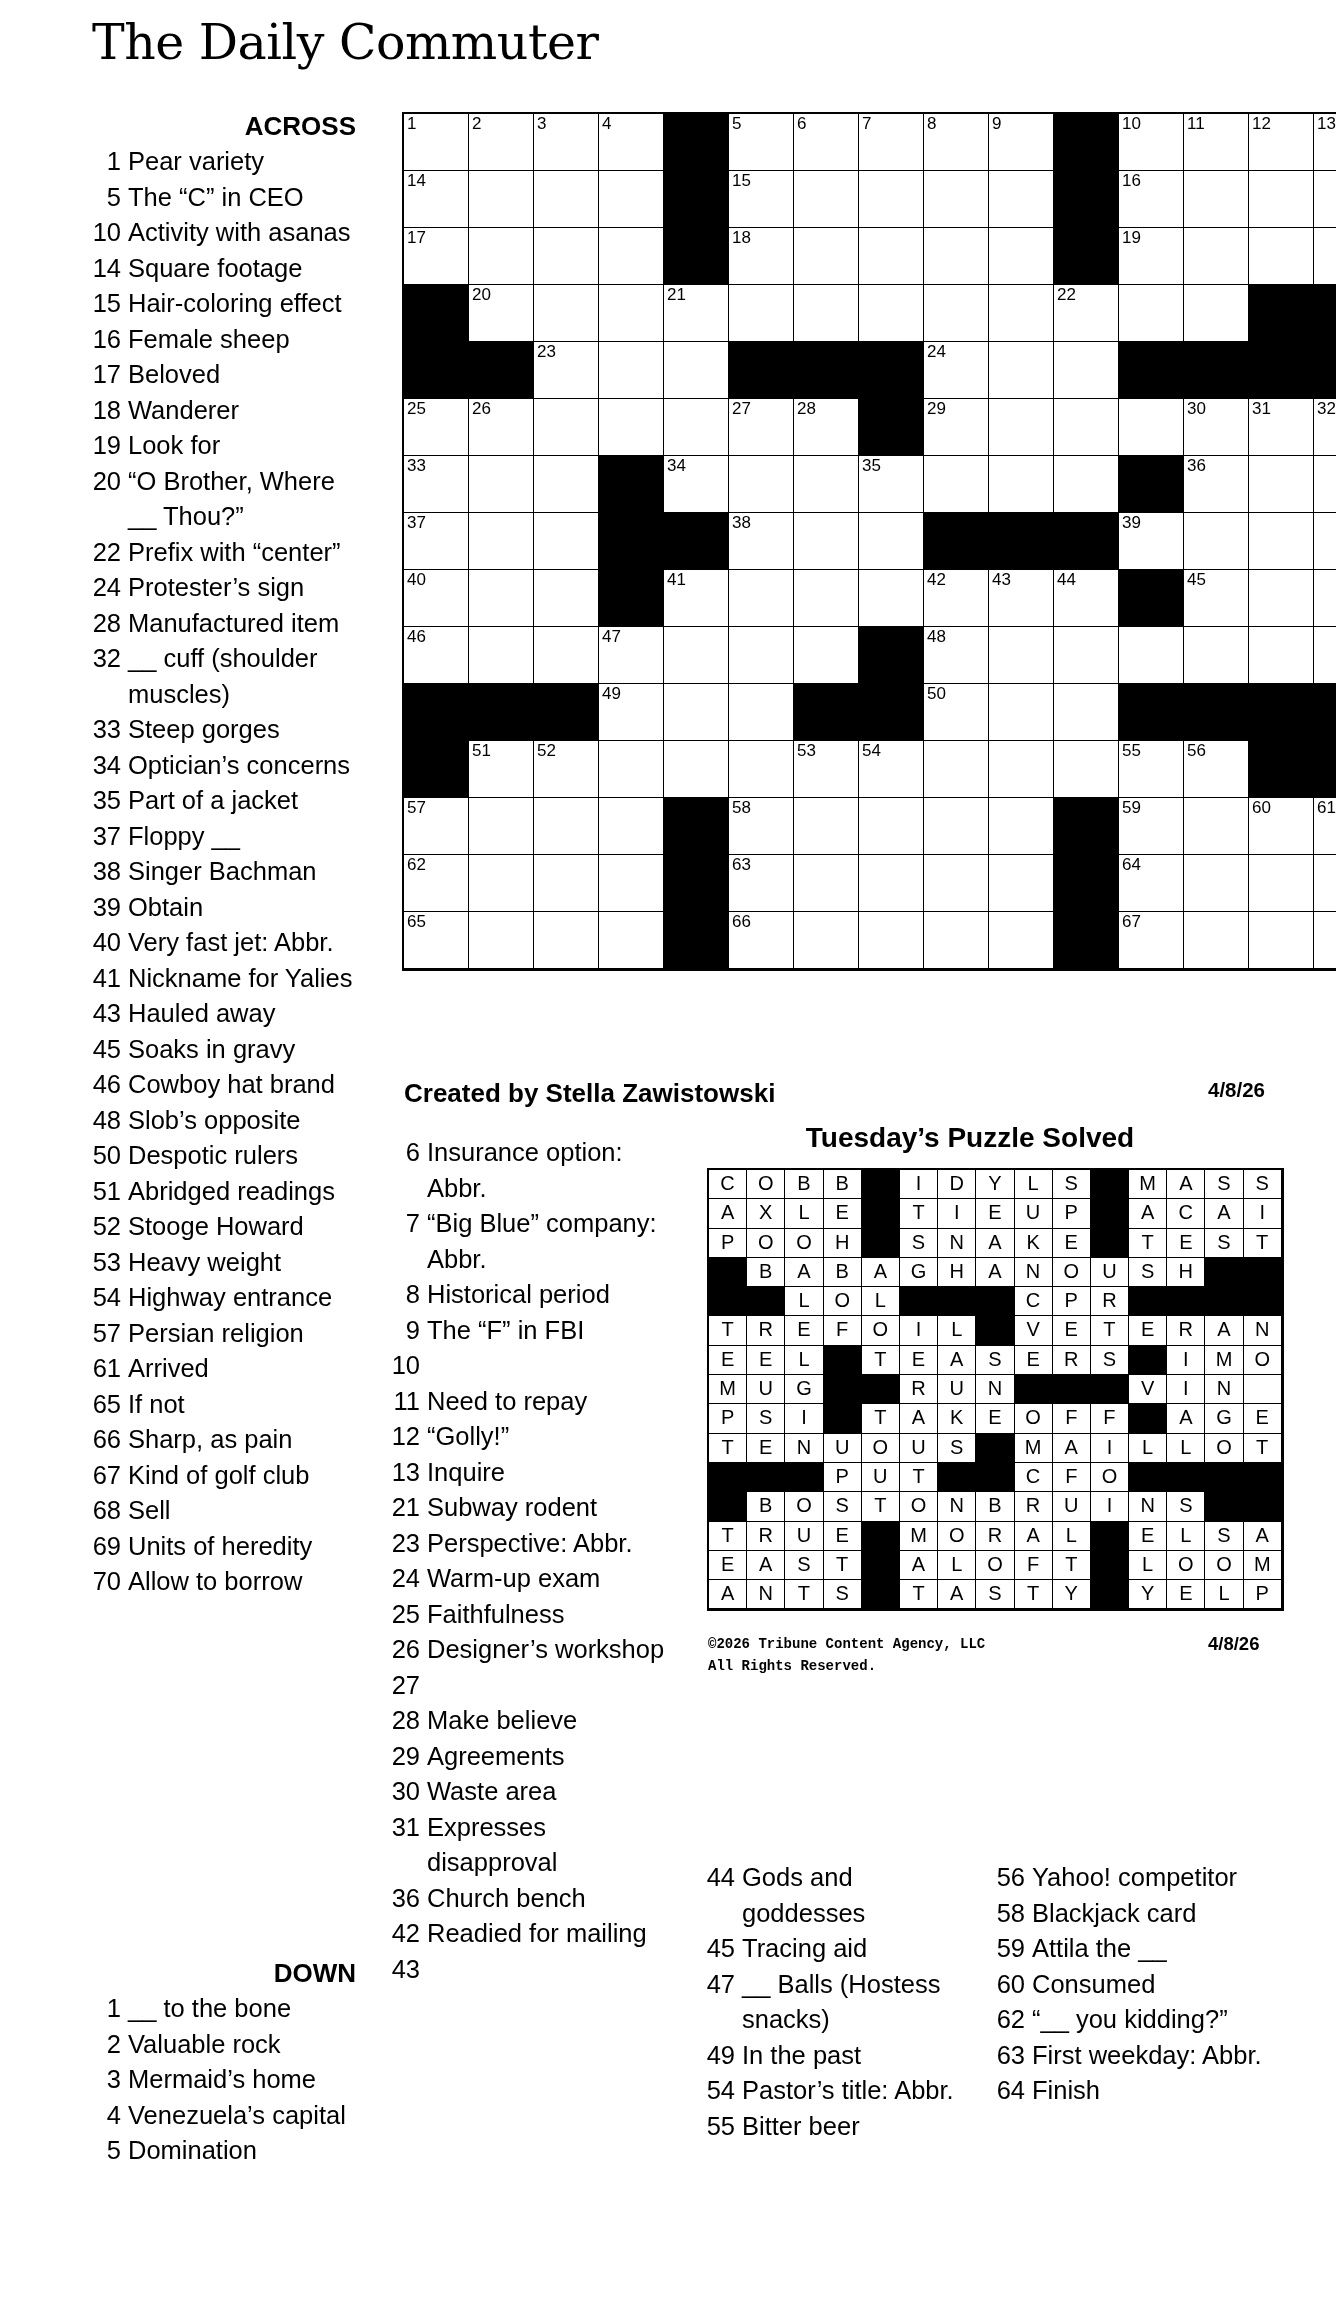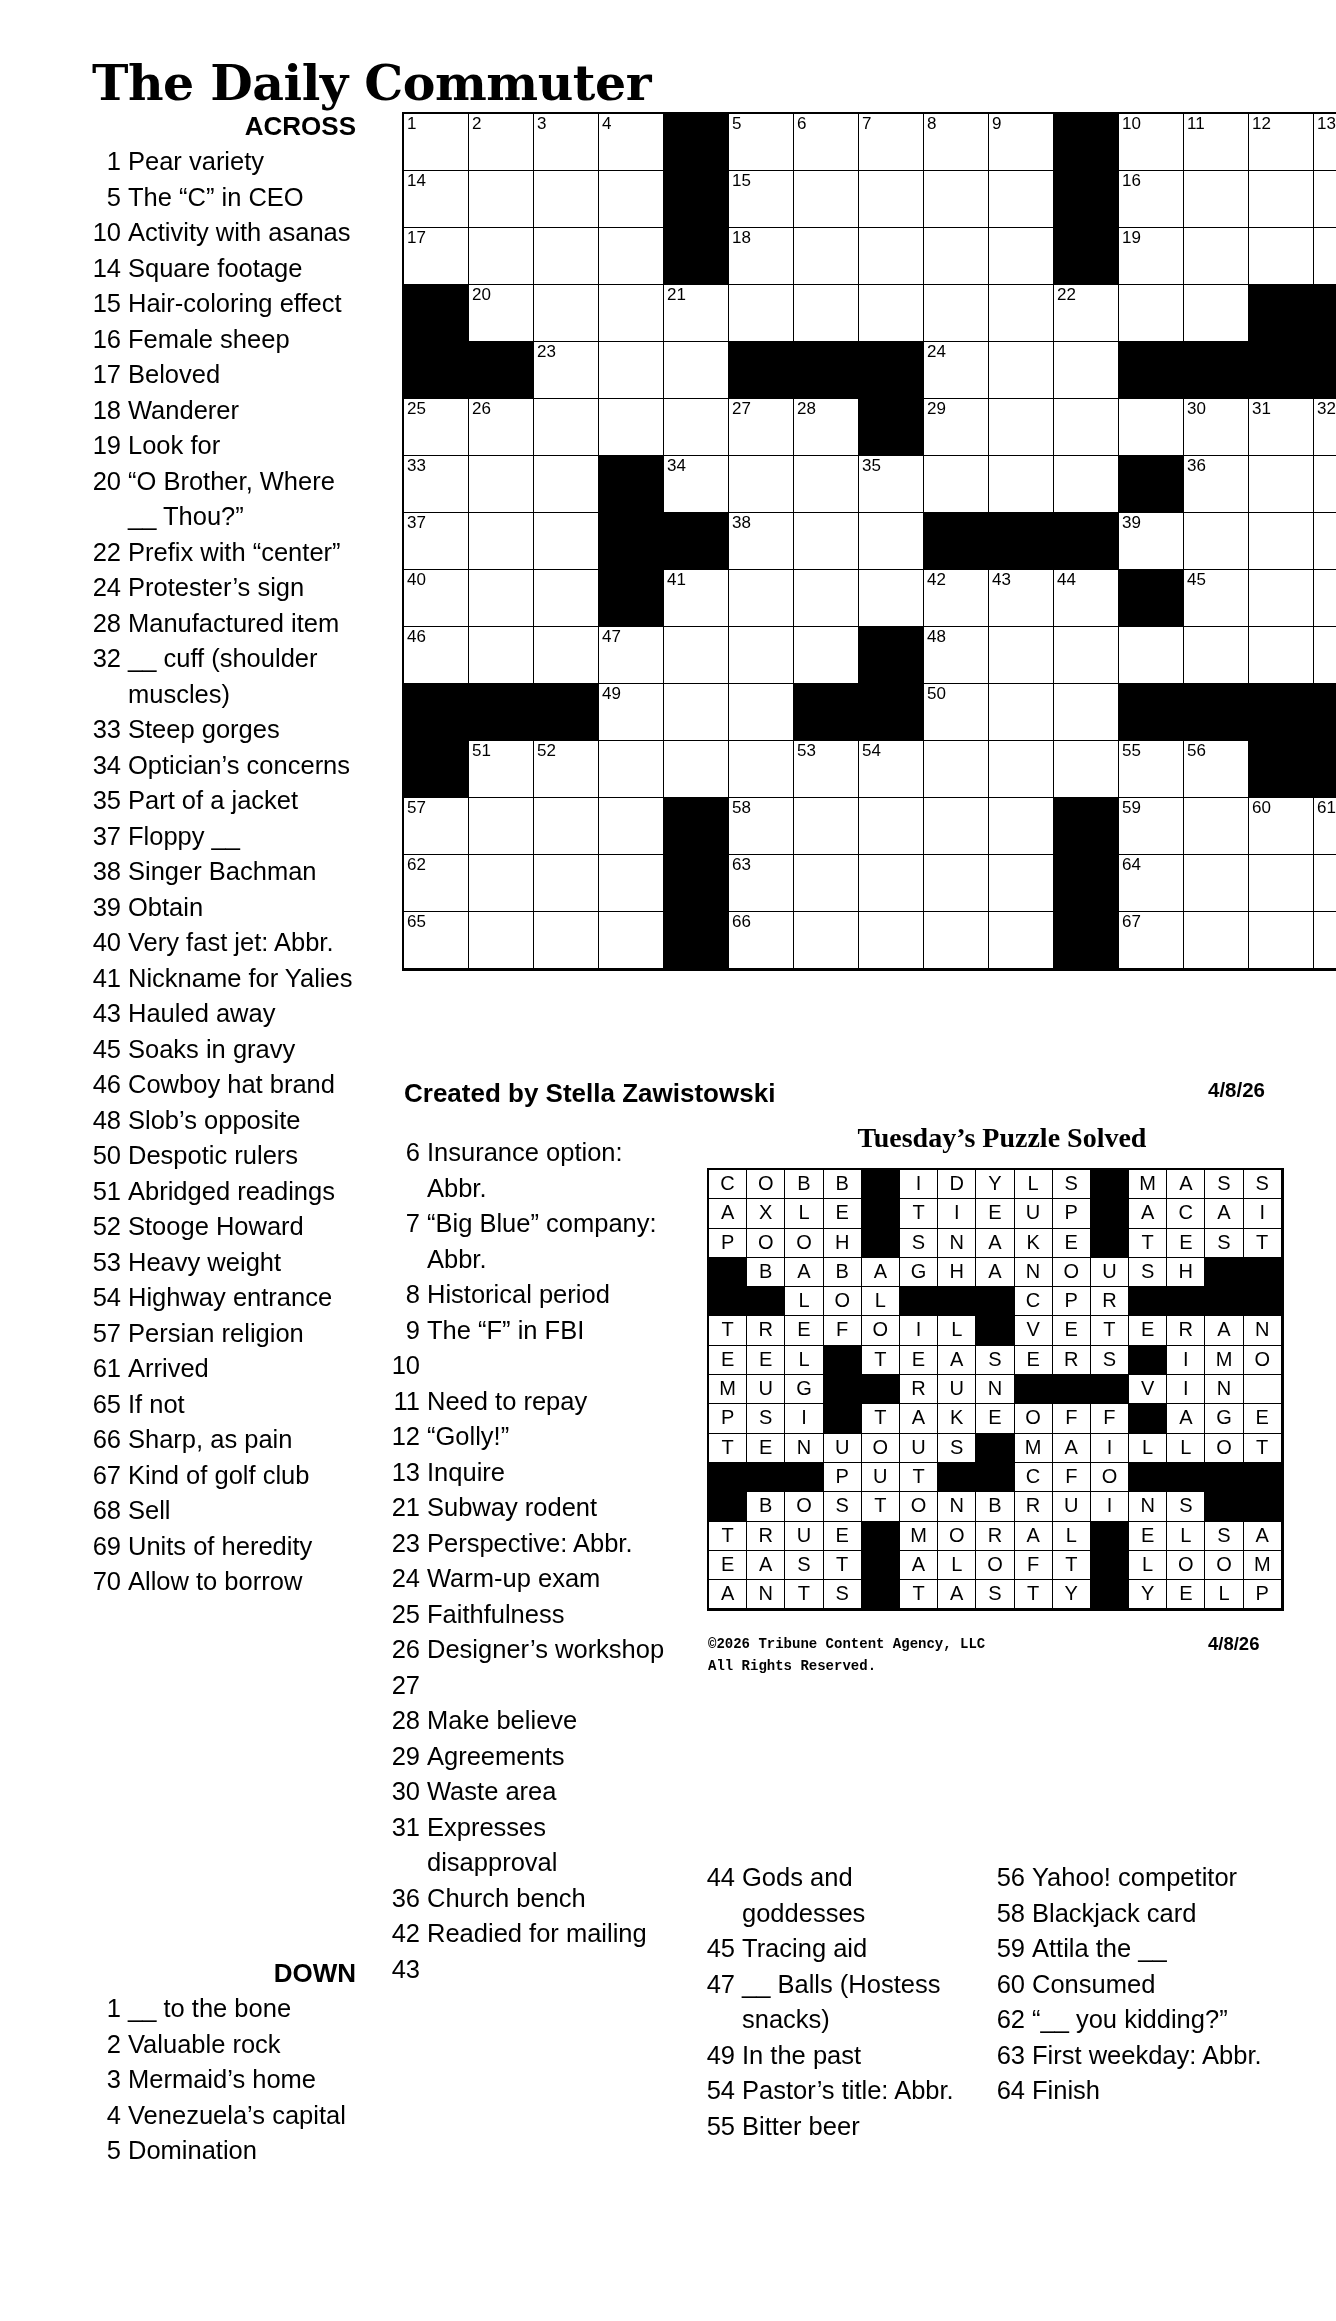--- a/index.html
+++ b/index.html
@@ -7,24 +7,23 @@
     width:1336px;height:2321px;
     background:#ffffff;
     font-family:"Liberation Sans", sans-serif;
     color:#000;
     position:relative;
     overflow:hidden;
   }
   #title{
     position:absolute;left:92px;top:14px;
     font-family:"DejaVu Serif", serif;
-    font-weight:bold;
+    font-weight:normal;
     font-size:49px;
     letter-spacing:-0.5px;
-    margin-top:40px;
   }
 
   
   .cluecol{position:absolute;font-size:25.5px;line-height:35.5px;}
   .clue{display:flex;margin-bottom:0px;}
   .clue .num{width:42px;text-align:right;flex:0 0 42px;padding-right:7px;box-sizing:border-box;}
   .clue .txt{flex:1;}
   .sechead{font-weight:bold;text-align:right;font-size:26px;line-height:36px;}
 
   #across-col{left:86px;top:108px;width:270px;}
@@ -60,22 +59,22 @@
     position:absolute;left:404px;top:1078px;
     font-size:26px;font-weight:bold;
   }
   #griddate{
     position:absolute;left:1208px;top:1078px;
     font-size:20.5px;font-weight:bold;
   }
 
   
   #solvedhead{
-    position:absolute;left:702px;top:1122px;width:600px;
-    text-align:center;font-weight:bold;font-size:28px;font-family:Liberation Serif, serif;
+    position:absolute;left:670px;top:1122px;width:600px;
+    text-align:center;font-weight:bold;font-size:28px;
   }
   #sgrid{
     position:absolute;left:707px;top:1168px;
     border:2px solid #000;
     display:grid;
     grid-template-columns:repeat(15,38.2px);
     grid-template-rows:repeat(15,29.3px);
     background:#000;
   }
   #sgrid .scell{

